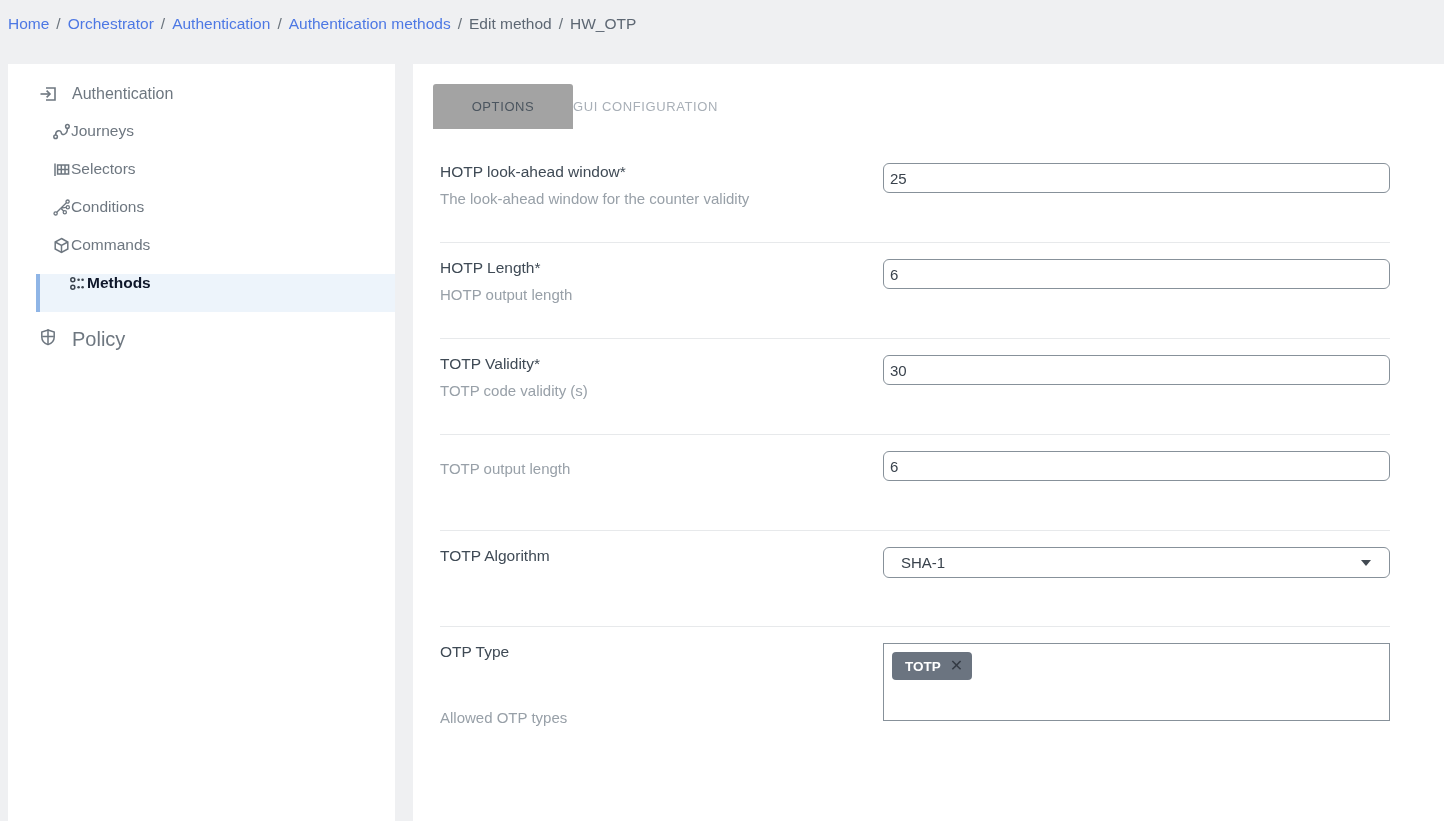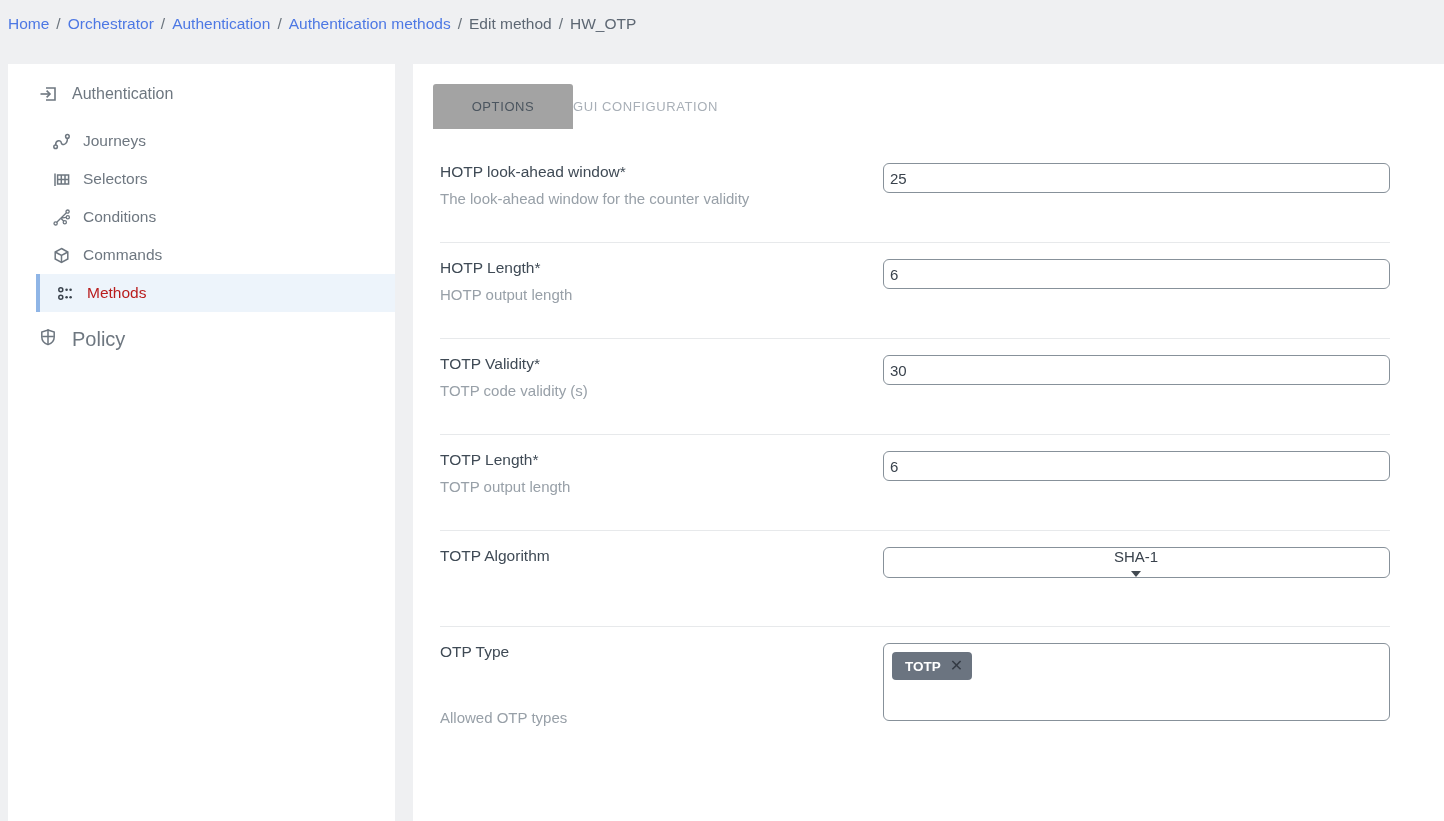--- a/index.html
+++ b/index.html
@@ -17,24 +17,24 @@
   .crumb-current { color:#5d6773; }
   
   .content-wrap { display:flex; margin-left:8px; height:757px; gap:18px; }
   .card { background:#ffffff; }
   
   .sidebar { width:387px; flex:none; padding-top:20px; }
   .side-section { display:flex; align-items:center; gap:14px; padding-left:30px; height:20px;
                   font-size:16px; color:#6e7780; cursor:pointer; }
   .side-section svg, .sub-item svg { flex:none; display:block; }
   .sub-list { margin-top:18px; }
-  .sub-item { display:flex; align-items:center; gap:12px; height:38px;
+  .sub-item { display:flex; height:38px;
               margin-left:28px; padding-left:16px; font-size:15.5px; color:#6e7780; cursor:pointer; }
-  .sub-item.selected { background:#edf4fb; border-left:4px solid #8fb5e6; padding-left:16px;
-                       color:#b91c1c; font-weight:normal; }
+  .sub-item.selected { background:#edf4fb; border-left:4px solid #8fb5e6; padding-left:28px;
+                       color:#0f172a; font-weight:bold; }
   .policy-row { margin-top:8px; height:38px; display:flex; align-items:center; gap:14px;
                 padding-left:30px; font-size:20px; color:#6e7780; cursor:pointer; }
   
   .main { flex:1; overflow:hidden; }
   .tabs { display:flex; align-items:center; margin:20px 0 0 20px; }
   .tab-active { width:140px; height:45px; background:#a3a3a3; border-radius:3px 3px 0 0;
                 display:flex; align-items:center; justify-content:center;
                 font-size:13px; letter-spacing:.6px; color:#4b555f; cursor:pointer; }
   .tab-inactive { font-size:13px; letter-spacing:.6px; color:#a8afb7; cursor:pointer; }
   .form { margin:18px 54px 0 27px; }
@@ -42,24 +42,24 @@
   .form-row.last { border-bottom:none; height:auto; padding-top:16px; }
   .col-label { width:443px; flex:none; }
   .field-label { font-size:15.5px; color:#3f4a55; }
   .field-help { margin-top:9px; font-size:15px; color:#98a0a8; }
   .col-input { flex:1; }
   .text-input { width:100%; height:30px; border:1px solid #87919a; border-radius:6px;
                 padding:0 10px 0 6px; font-size:15px; color:#39424c; background:#fff;
                 font-family:inherit; outline:none; }
   .select-box { width:100%; height:31px; border:1px solid #87919a; border-radius:6px;
                 padding:0 18px 0 17px; font-size:15px; color:#39424c; background:#fff;
-                display:flex; align-items:center; justify-content:space-between; cursor:pointer;flex-direction:column; }
+                display:flex; align-items:center; justify-content:space-between; cursor:pointer; }
   .caret-down { width:0; height:0; border-left:5px solid transparent; border-right:5px solid transparent;
                 border-top:6px solid #424a52; }
-  .tags-box { width:100%; height:78px; border:1px solid #87919a; border-radius:6px;
+  .tags-box { width:100%; height:78px; border:1px solid #87919a; border-radius:0;
               background:#fff; padding:8px; }
   .tag { display:inline-flex; align-items:center; background:#6b7480; color:#ffffff;
          border-radius:4px; padding:6px 9px 6px 13px; font-size:13.5px; font-weight:600; }
   .tag-x { margin-left:9px; color:#343b44; font-size:16px; font-weight:bold; cursor:pointer; line-height:1; }
   .help-offset { margin-top:48px; }
 </style>
 </head>
 <body>
 
 <div class="breadcrumb-bar">
@@ -187,21 +187,20 @@
           <div class="field-label">TOTP Validity*</div>
           <div class="field-help">TOTP code validity (s)</div>
         </div>
         <div class="col-input">
           <input class="text-input" type="text" value="30" style="">
         </div>
       </div>
 
       <div class="form-row">
         <div class="col-label">
-          <div class="field-label">TOTP Length*</div>
           <div class="field-help">TOTP output length</div>
         </div>
         <div class="col-input">
           <input class="text-input" type="text" value="6" style="">
         </div>
       </div>
 
       <div class="form-row">
         <div class="col-label">
           <div class="field-label">TOTP Algorithm</div>

